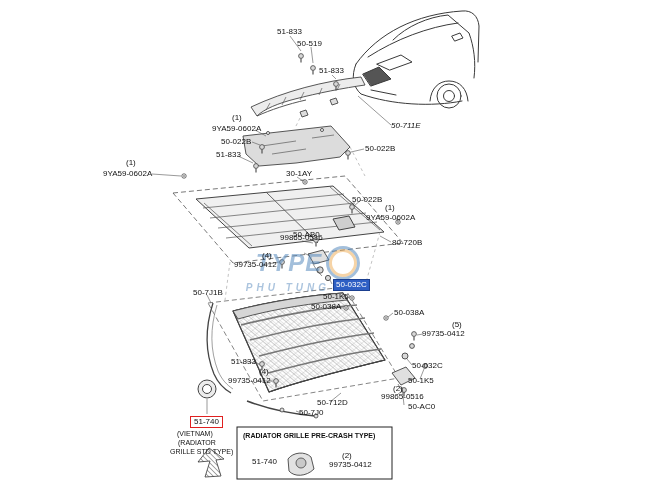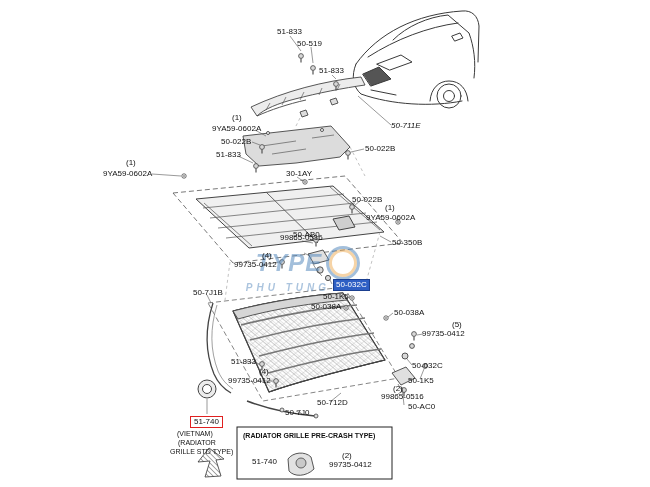--- a/index.html
+++ b/index.html
@@ -216,41 +216,41 @@
       <span class="callout plain" style="left: 221px; top: 137px;">50-022B</span>
       <span class="callout plain" style="left: 216px; top: 150px;">51-833</span>
       <span class="callout plain" style="left: 365px; top: 144px;">50-022B</span>
       <span class="callout qty" style="left: 126px; top: 158px;">(1)</span>
       <span class="callout plain" style="left: 103px; top: 169px;">9YA59-0602A</span>
       <span class="callout plain" style="left: 286px; top: 169px;">30-1AY</span>
       <span class="callout plain" style="left: 352px; top: 195px;">50-022B</span>
       <span class="callout qty" style="left: 385px; top: 203px;">(1)</span>
       <span class="callout plain" style="left: 366px; top: 213px;">9YA59-0602A</span>
       <span class="callout plain" style="left: 280px; top: 233px;">99865-0516</span>
-      <span class="callout plain" style="left: 392px; top: 238px;">50-350B</span>
+      <span class="callout plain" style="left: 392px; top: 238px;">80-720B</span>
       <span class="callout plain" style="left: 293px; top: 230px;">50-AB0</span>
       <span class="callout qty" style="left: 262px; top: 251px;">(4)</span>
       <span class="callout plain" style="left: 234px; top: 260px;">99735-0412</span>
       <span class="callout blue" style="left: 333px; top: 279px;">50-032C</span>
       <span class="callout plain" style="left: 323px; top: 292px;">50-1K5</span>
       <span class="callout plain" style="left: 311px; top: 302px;">50-038A</span>
       <span class="callout plain" style="left: 394px; top: 308px;">50-038A</span>
       <span class="callout qty" style="left: 452px; top: 320px;">(5)</span>
       <span class="callout plain" style="left: 422px; top: 329px;">99735-0412</span>
       <span class="callout plain" style="left: 193px; top: 288px;">50-7J1B</span>
       <span class="callout plain" style="left: 231px; top: 357px;">51-833</span>
       <span class="callout qty" style="left: 259px; top: 367px;">(4)</span>
       <span class="callout plain" style="left: 228px; top: 376px;">99735-0412</span>
       <span class="callout plain" style="left: 412px; top: 361px;">50-032C</span>
       <span class="callout plain" style="left: 408px; top: 376px;">50-1K5</span>
       <span class="callout qty" style="left: 393px; top: 384px;">(2)</span>
       <span class="callout plain" style="left: 381px; top: 392px;">99865-0516</span>
       <span class="callout plain" style="left: 398px; top: 402px; margin-left: 10px;">50-AC0</span>
       <span class="callout plain" style="left: 317px; top: 398px;">50-712D</span>
-      <span class="callout plain" style="left: 285px; top: 408px;">50-7J0</span>
+      <span class="callout plain" style="left: 299px; top: 408px;">50-7J0</span>
       <span class="callout redbox" style="left: 190px; top: 416px;">51-740</span>
       <span class="callout note" style="left: 177px; top: 430px;">(VIETNAM)</span>
       <span class="callout note" style="left: 178px; top: 439px;">(RADIATOR</span>
       <span class="callout note" style="left: 170px; top: 448px;">GRILLE STD TYPE)</span>
       <span class="callout boxtitle" style="left: 243px; top: 431px;">(RADIATOR GRILLE PRE-CRASH TYPE)</span>
       <span class="callout plain" style="left: 252px; top: 457px;">51-740</span>
       <span class="callout qty" style="left: 342px; top: 451px;">(2)</span>
       <span class="callout plain" style="left: 329px; top: 460px;">99735-0412</span>
     </div>
 

